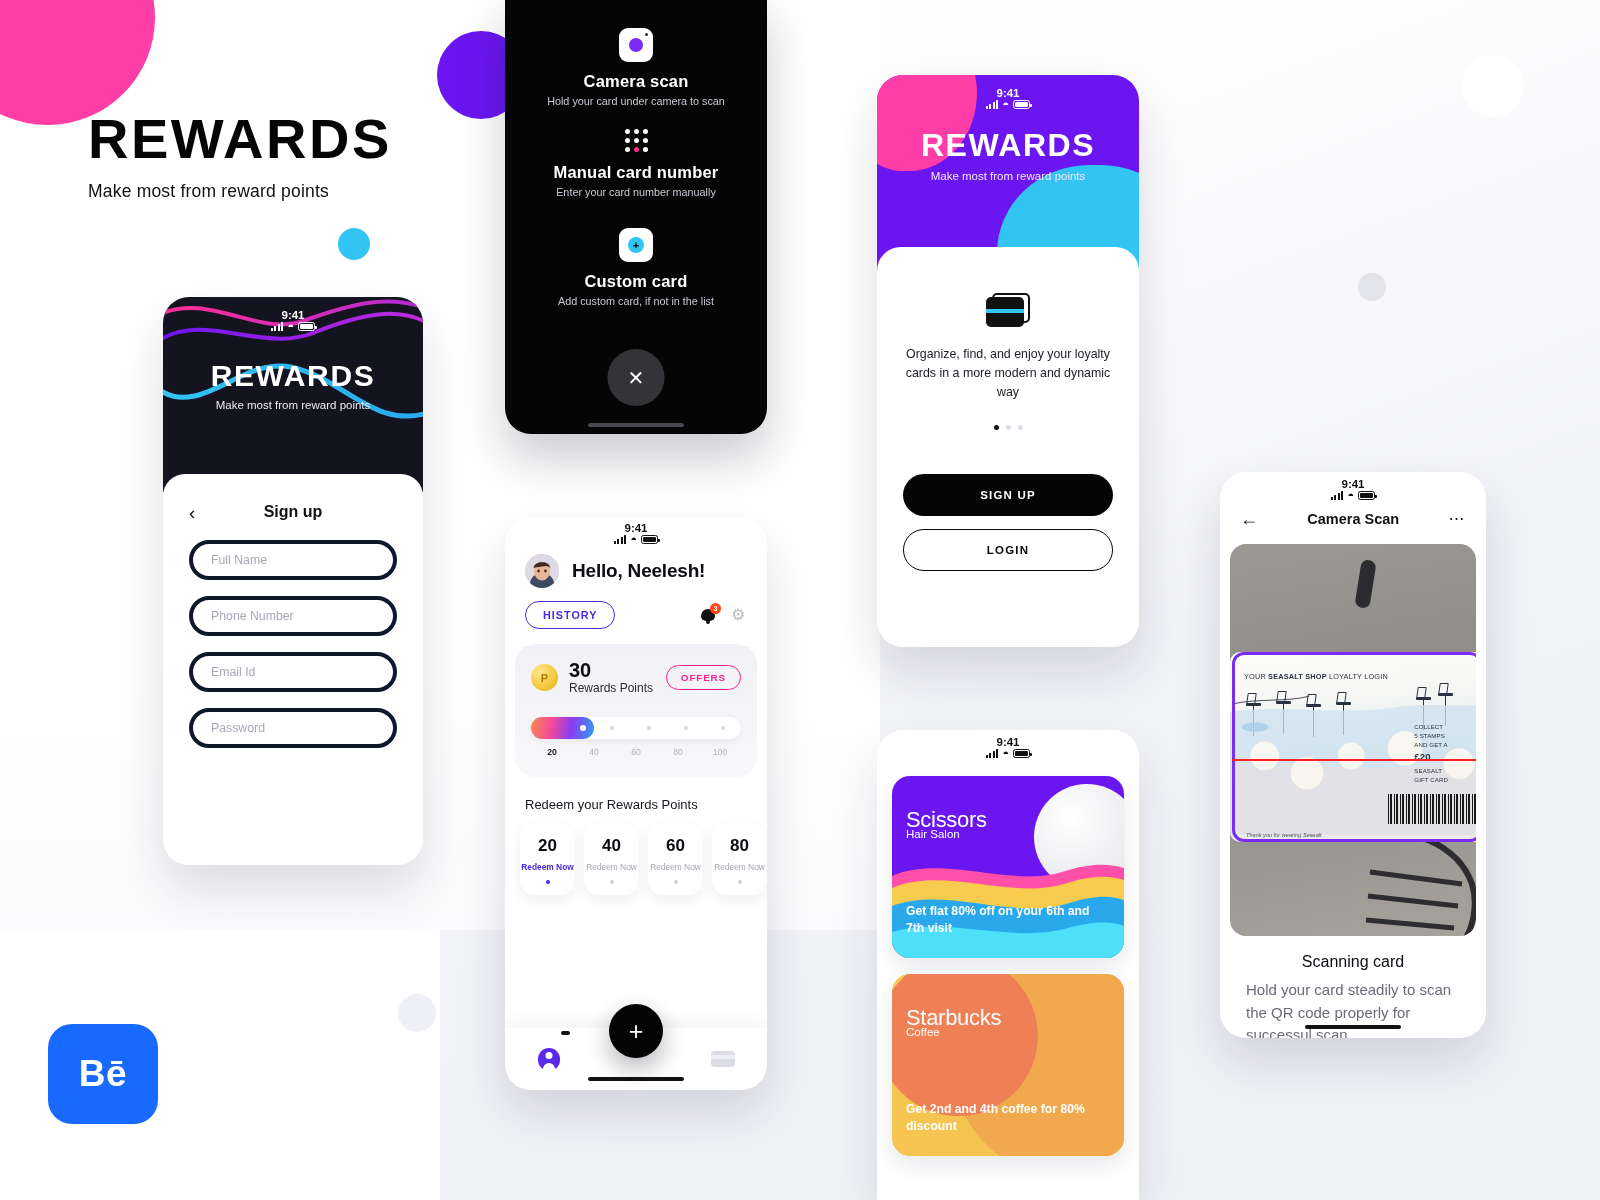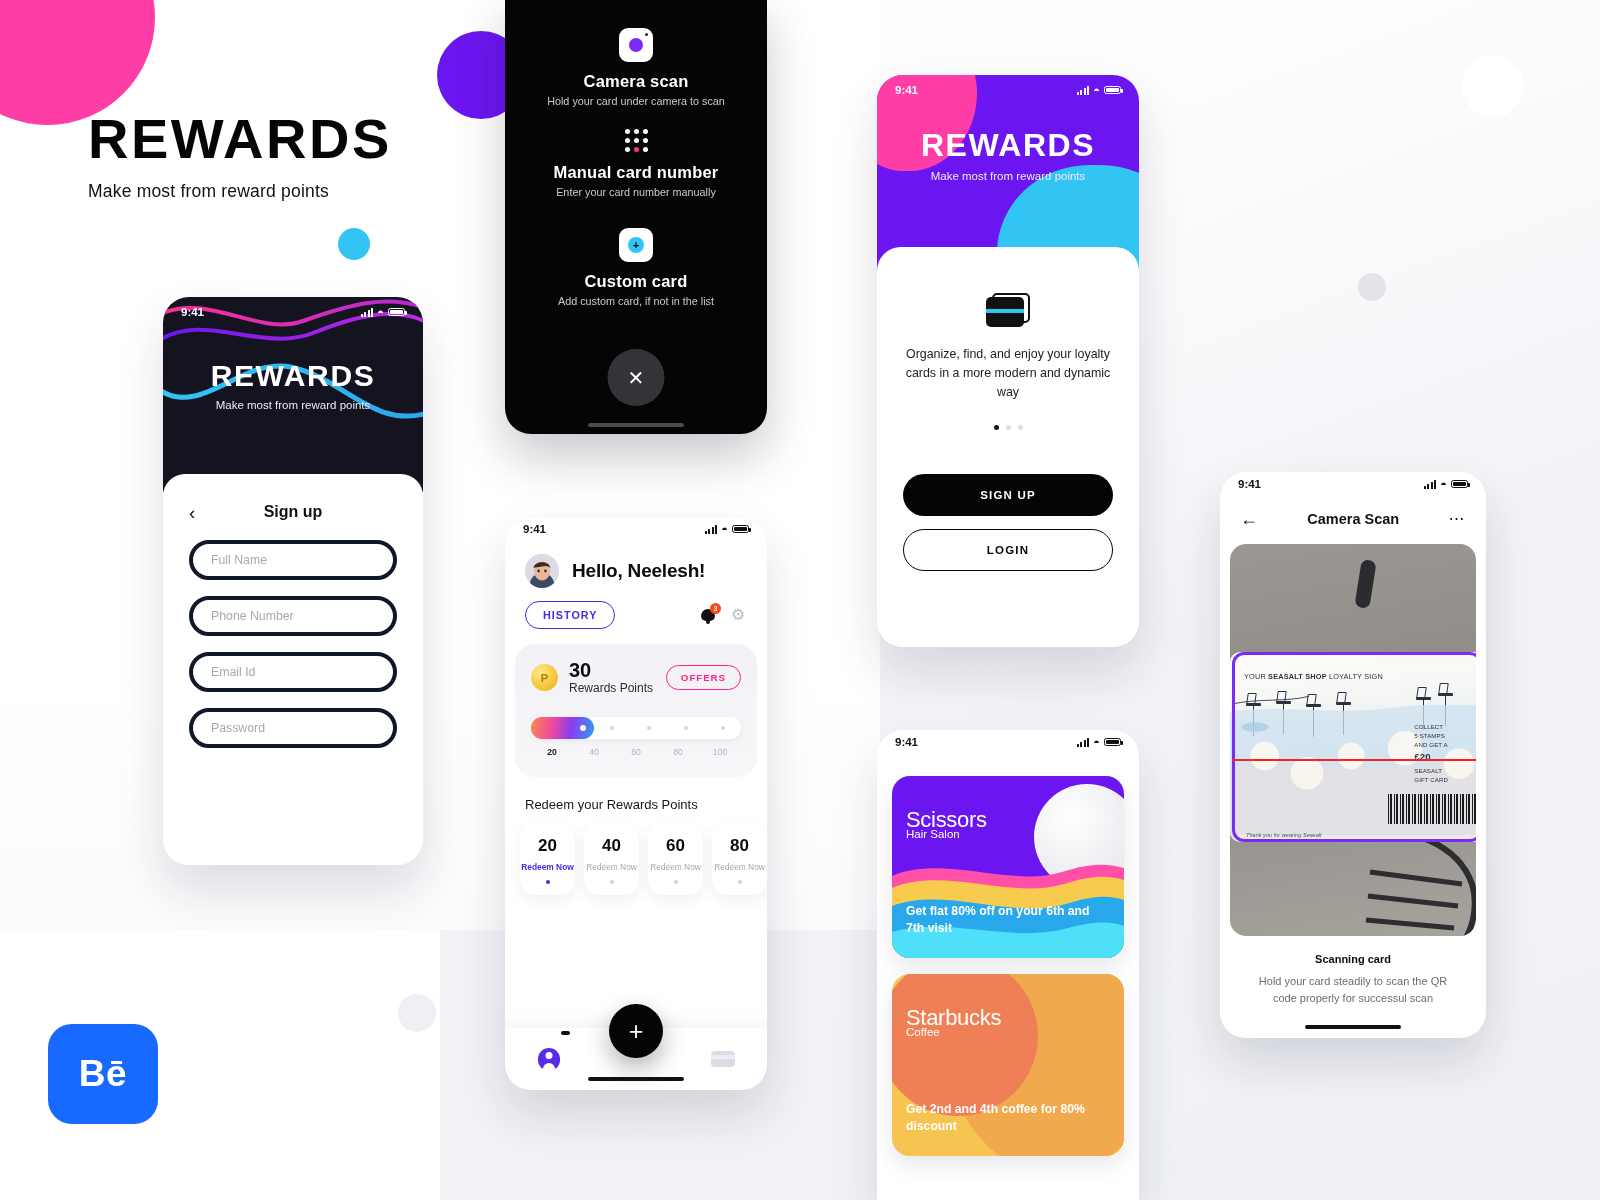--- a/index.html
+++ b/index.html
@@ -32,21 +32,21 @@
   #hero-sub { margin-top:14px; font-size:17.5px; color:#111; letter-spacing:.2px; }
 
   
   #behance { position:absolute; left:48px; top:1024px; width:110px; height:100px;
              background:#1769ff; border-radius:24px; display:flex; align-items:center; justify-content:center; }
   #behance-mark { color:#fff; font-size:37px; font-weight:700; letter-spacing:.5px; }
 
   
   .phone { position:absolute; background:#fff; overflow:hidden; }
   .statusbar { display:flex; align-items:center; justify-content:space-between;
-               padding:12px 18px; height:30px; font-size:11.5px; font-weight:700; }
+               padding:12px 18px; height:30px; font-size:11.5px; font-weight:700;flex-direction:column; }
   .sb-right { display:flex; align-items:center; gap:4px; }
   .sig { display:flex; align-items:flex-end; gap:1.5px; height:9px; }
   .sig i { display:block; width:2px; background:currentColor; border-radius:.5px; }
   .sig i:nth-child(1){height:3px}.sig i:nth-child(2){height:5px}
   .sig i:nth-child(3){height:7px}.sig i:nth-child(4){height:9px}
   .wifi { font-size:11px; line-height:1; }
   .batt { width:17px; height:8.5px; border:1.3px solid currentColor; border-radius:2.4px; position:relative; }
   .batt::after { content:""; position:absolute; left:1px; top:1px; bottom:1px; right:1px; background:currentColor; border-radius:1px; }
   .batt::before { content:""; position:absolute; right:-3px; top:2.4px; width:1.6px; height:3.6px; background:currentColor; border-radius:0 1px 1px 0; }
   .homebar { position:absolute; left:50%; transform:translateX(-50%); bottom:9px;
@@ -253,22 +253,22 @@
   .boat .mast { position:absolute; left:7px; bottom:-26px; width:1px; height:30px; background:#2a3240; }
   .boat .out { position:absolute; left:1px; top:1px; width:9px; height:11px; border:.8px solid #2a3240;
                border-radius:1px; transform:skewX(-8deg); }
   #p6-collect { position:absolute; right:38px; top:70px; text-align:left; font-size:6.1px;
                 color:#2b3240; line-height:1.5; letter-spacing:.1px; z-index:3; }
   #p6-collect .amt { font-size:9.6px; font-weight:800; display:block; margin:1px 0; }
   #p6-barcode { position:absolute; right:6px; bottom:18px; width:92px; height:30px; z-index:3;
                 background:repeating-linear-gradient(90deg,#1a1a1a 0 1px,transparent 1px 2px,#1a1a1a 2px 3.5px,transparent 3.5px 6px); }
   #p6-foot { position:absolute; left:16px; bottom:4px; font-size:5.6px; color:#4a5260; font-style:italic; }
   #p6-laser { position:absolute; left:2px; right:-6px; top:215px; height:2px; background:#ff2020; z-index:9; }
-  #p6-scan-t { margin-top:17px; text-align:center; font-size:11px; font-weight:700; color:#0b0b12; }
-  #p6-scan-d { margin-top:8px; padding:0 26px; text-align:center; font-size:11px; color:#6b6b78; line-height:1.5; }
+  #p6-scan-t { margin-top:17px; text-align:center; font-size:16px; font-weight:400; color:#0b0b12; }
+  #p6-scan-d { margin-top:8px; padding:0 26px; font-size:15px; color:#6b6b78; line-height:1.5; }
 </style>
 </head>
 <body>
 
 <div id="canvas">
 
   <div id="deco-white-band"></div>
   <div id="deco-white-band2"></div>
   <div class="deco" id="deco-pink"></div>
   <div class="deco" id="deco-purple"></div>
@@ -596,21 +596,21 @@
 
     <div id="p6-view">
       <div id="p6-strap"></div>
       <svg id="p6-rack" viewBox="0 0 130 120">
         <path d="M8,4 C60,0 108,18 122,58 C128,78 124,104 110,120" fill="none" stroke="#2d2d31" stroke-width="6"></path>
         <path d="M20,46 L112,58 M18,70 L108,80 M16,94 L104,102" stroke="#2d2d31" stroke-width="5" fill="none"></path>
       </svg>
       <div id="p6-thumb"></div>
 
       <div id="p6-card">
-        <div id="p6-card-hd"><span>YOUR </span><b>SEASALT SHOP</b><span> LOYALTY SIGN</span></div>
+        <div id="p6-card-hd"><span>YOUR </span><b>SEASALT SHOP</b><span> LOYALTY LOGIN</span></div>
 
         <div class="boat" style="left:16px; top:40px">
             <span class="sail"></span>
             <span class="out"></span>
             <span class="hull"></span>
             <span class="mast"></span>
           </div>
         <div class="boat" style="left:46px; top:38px">
             <span class="sail"></span>
             <span class="out"></span>

